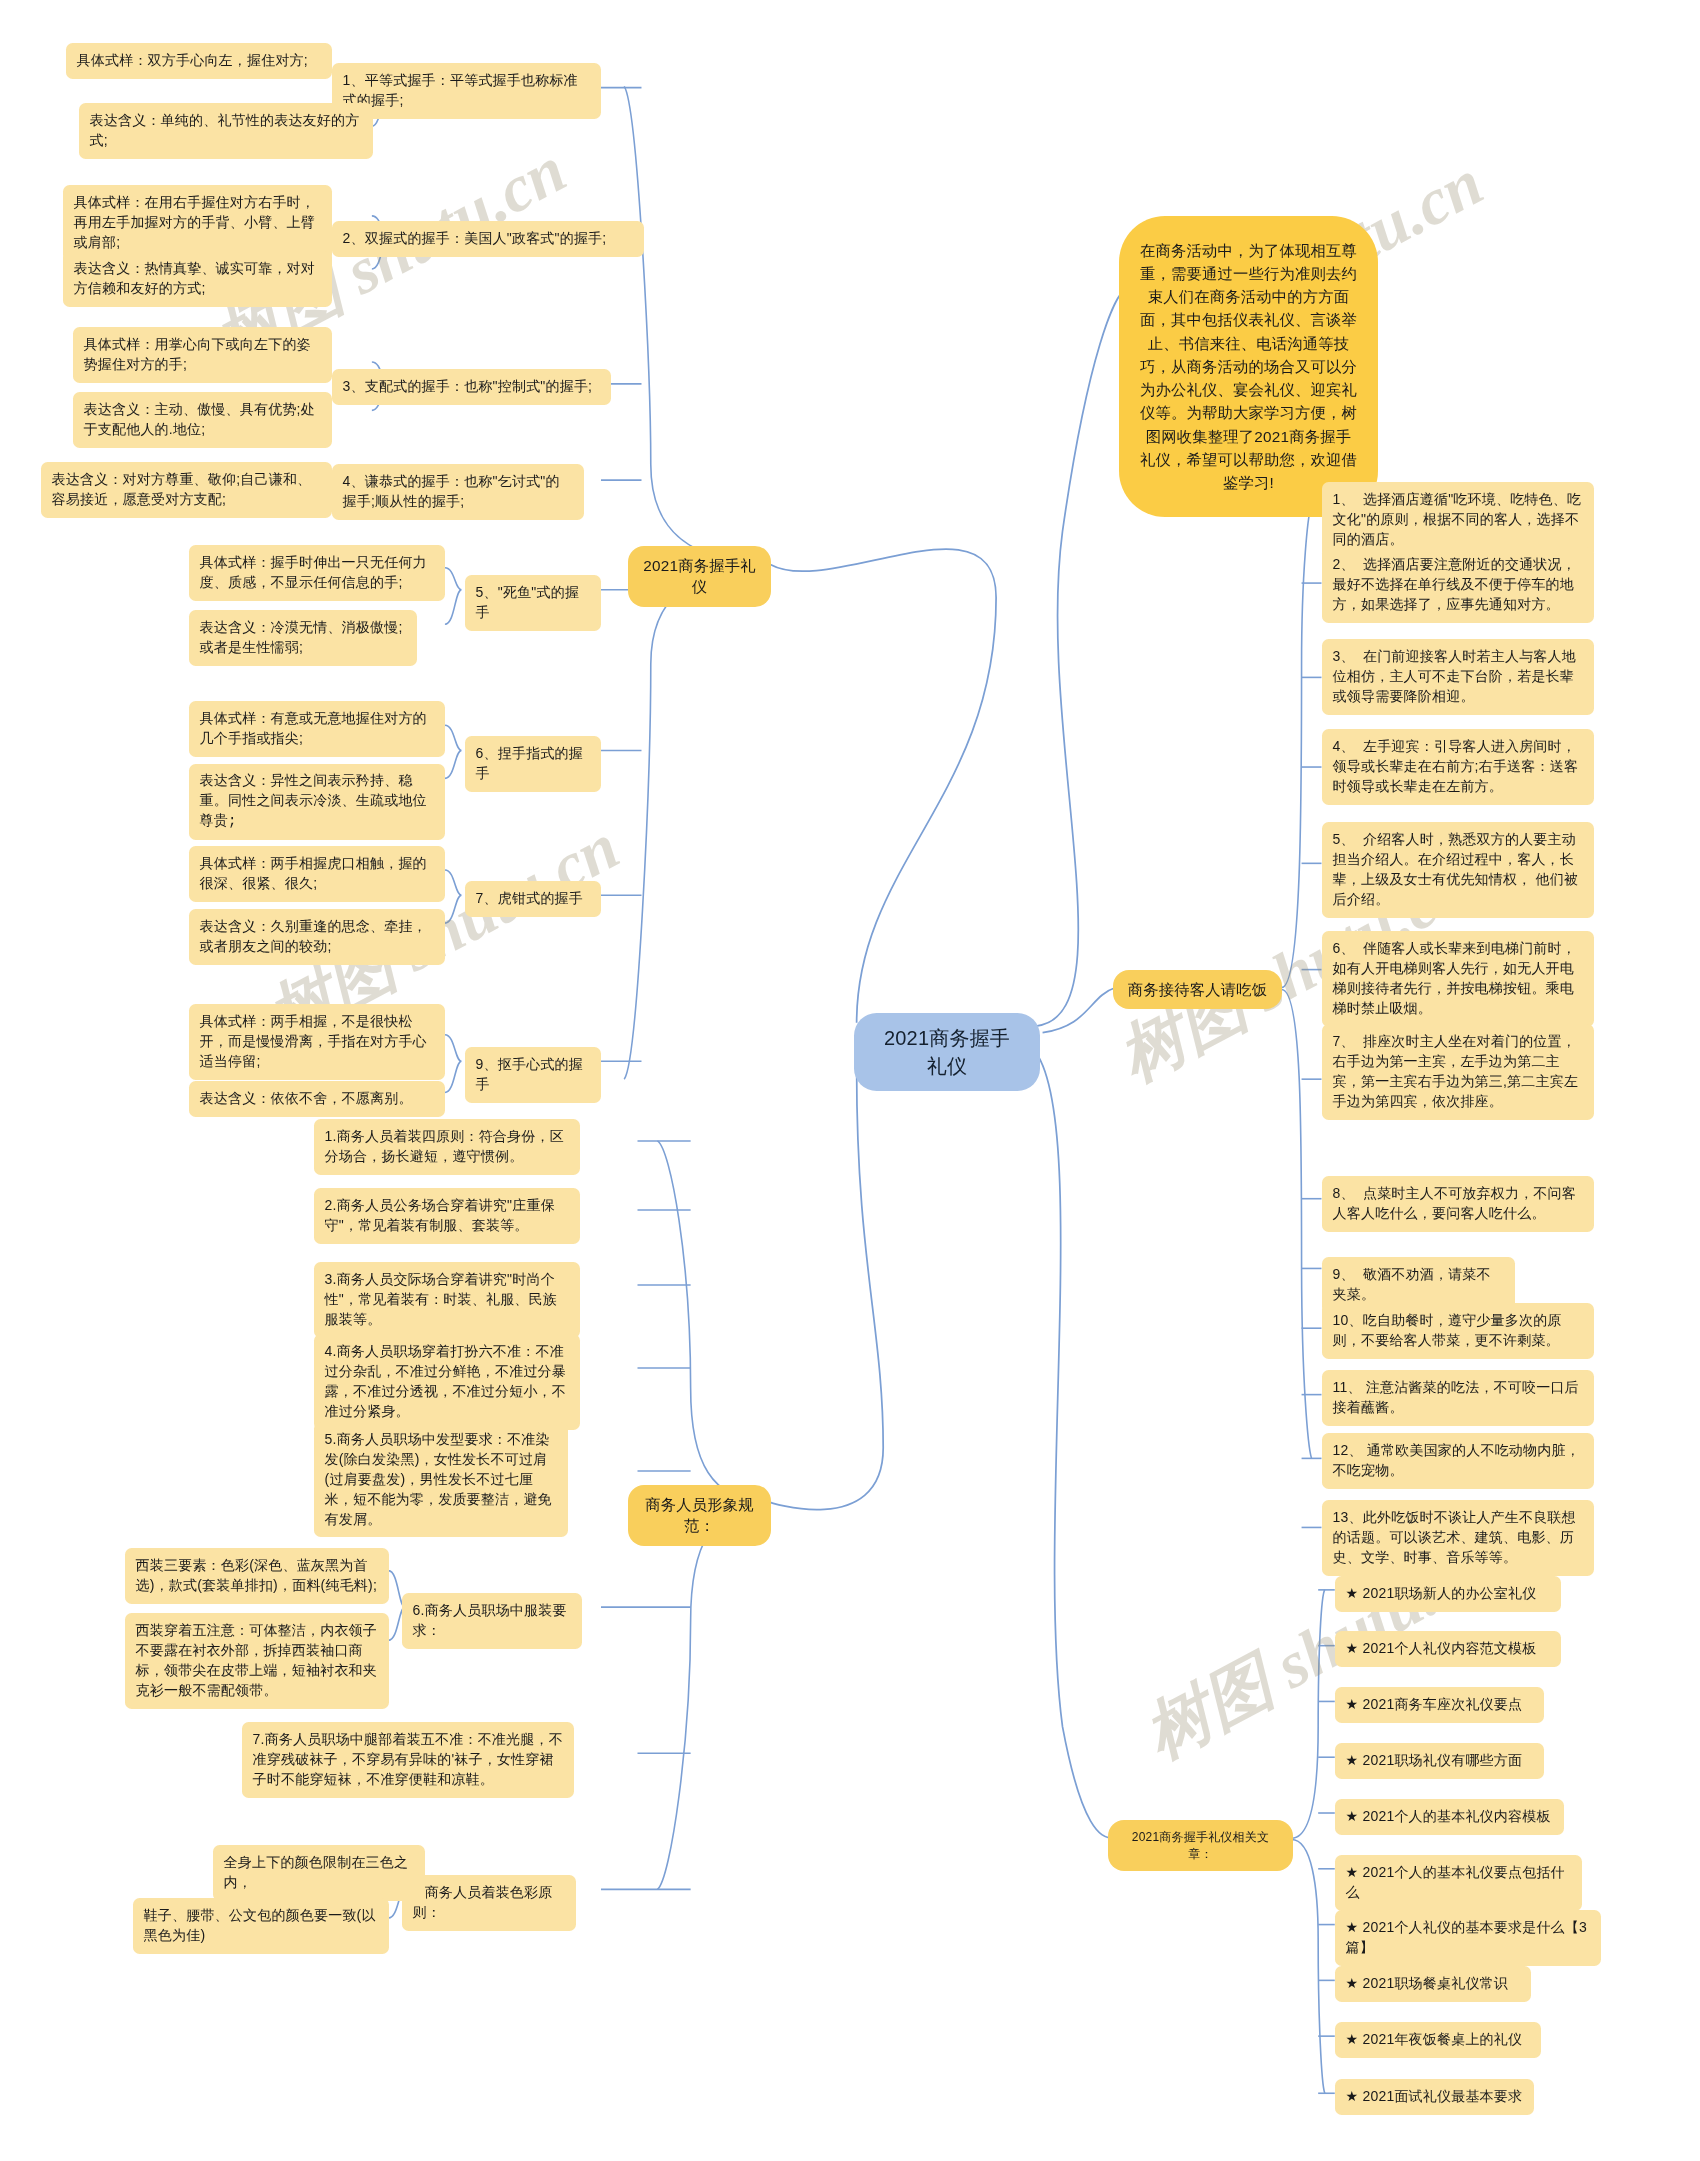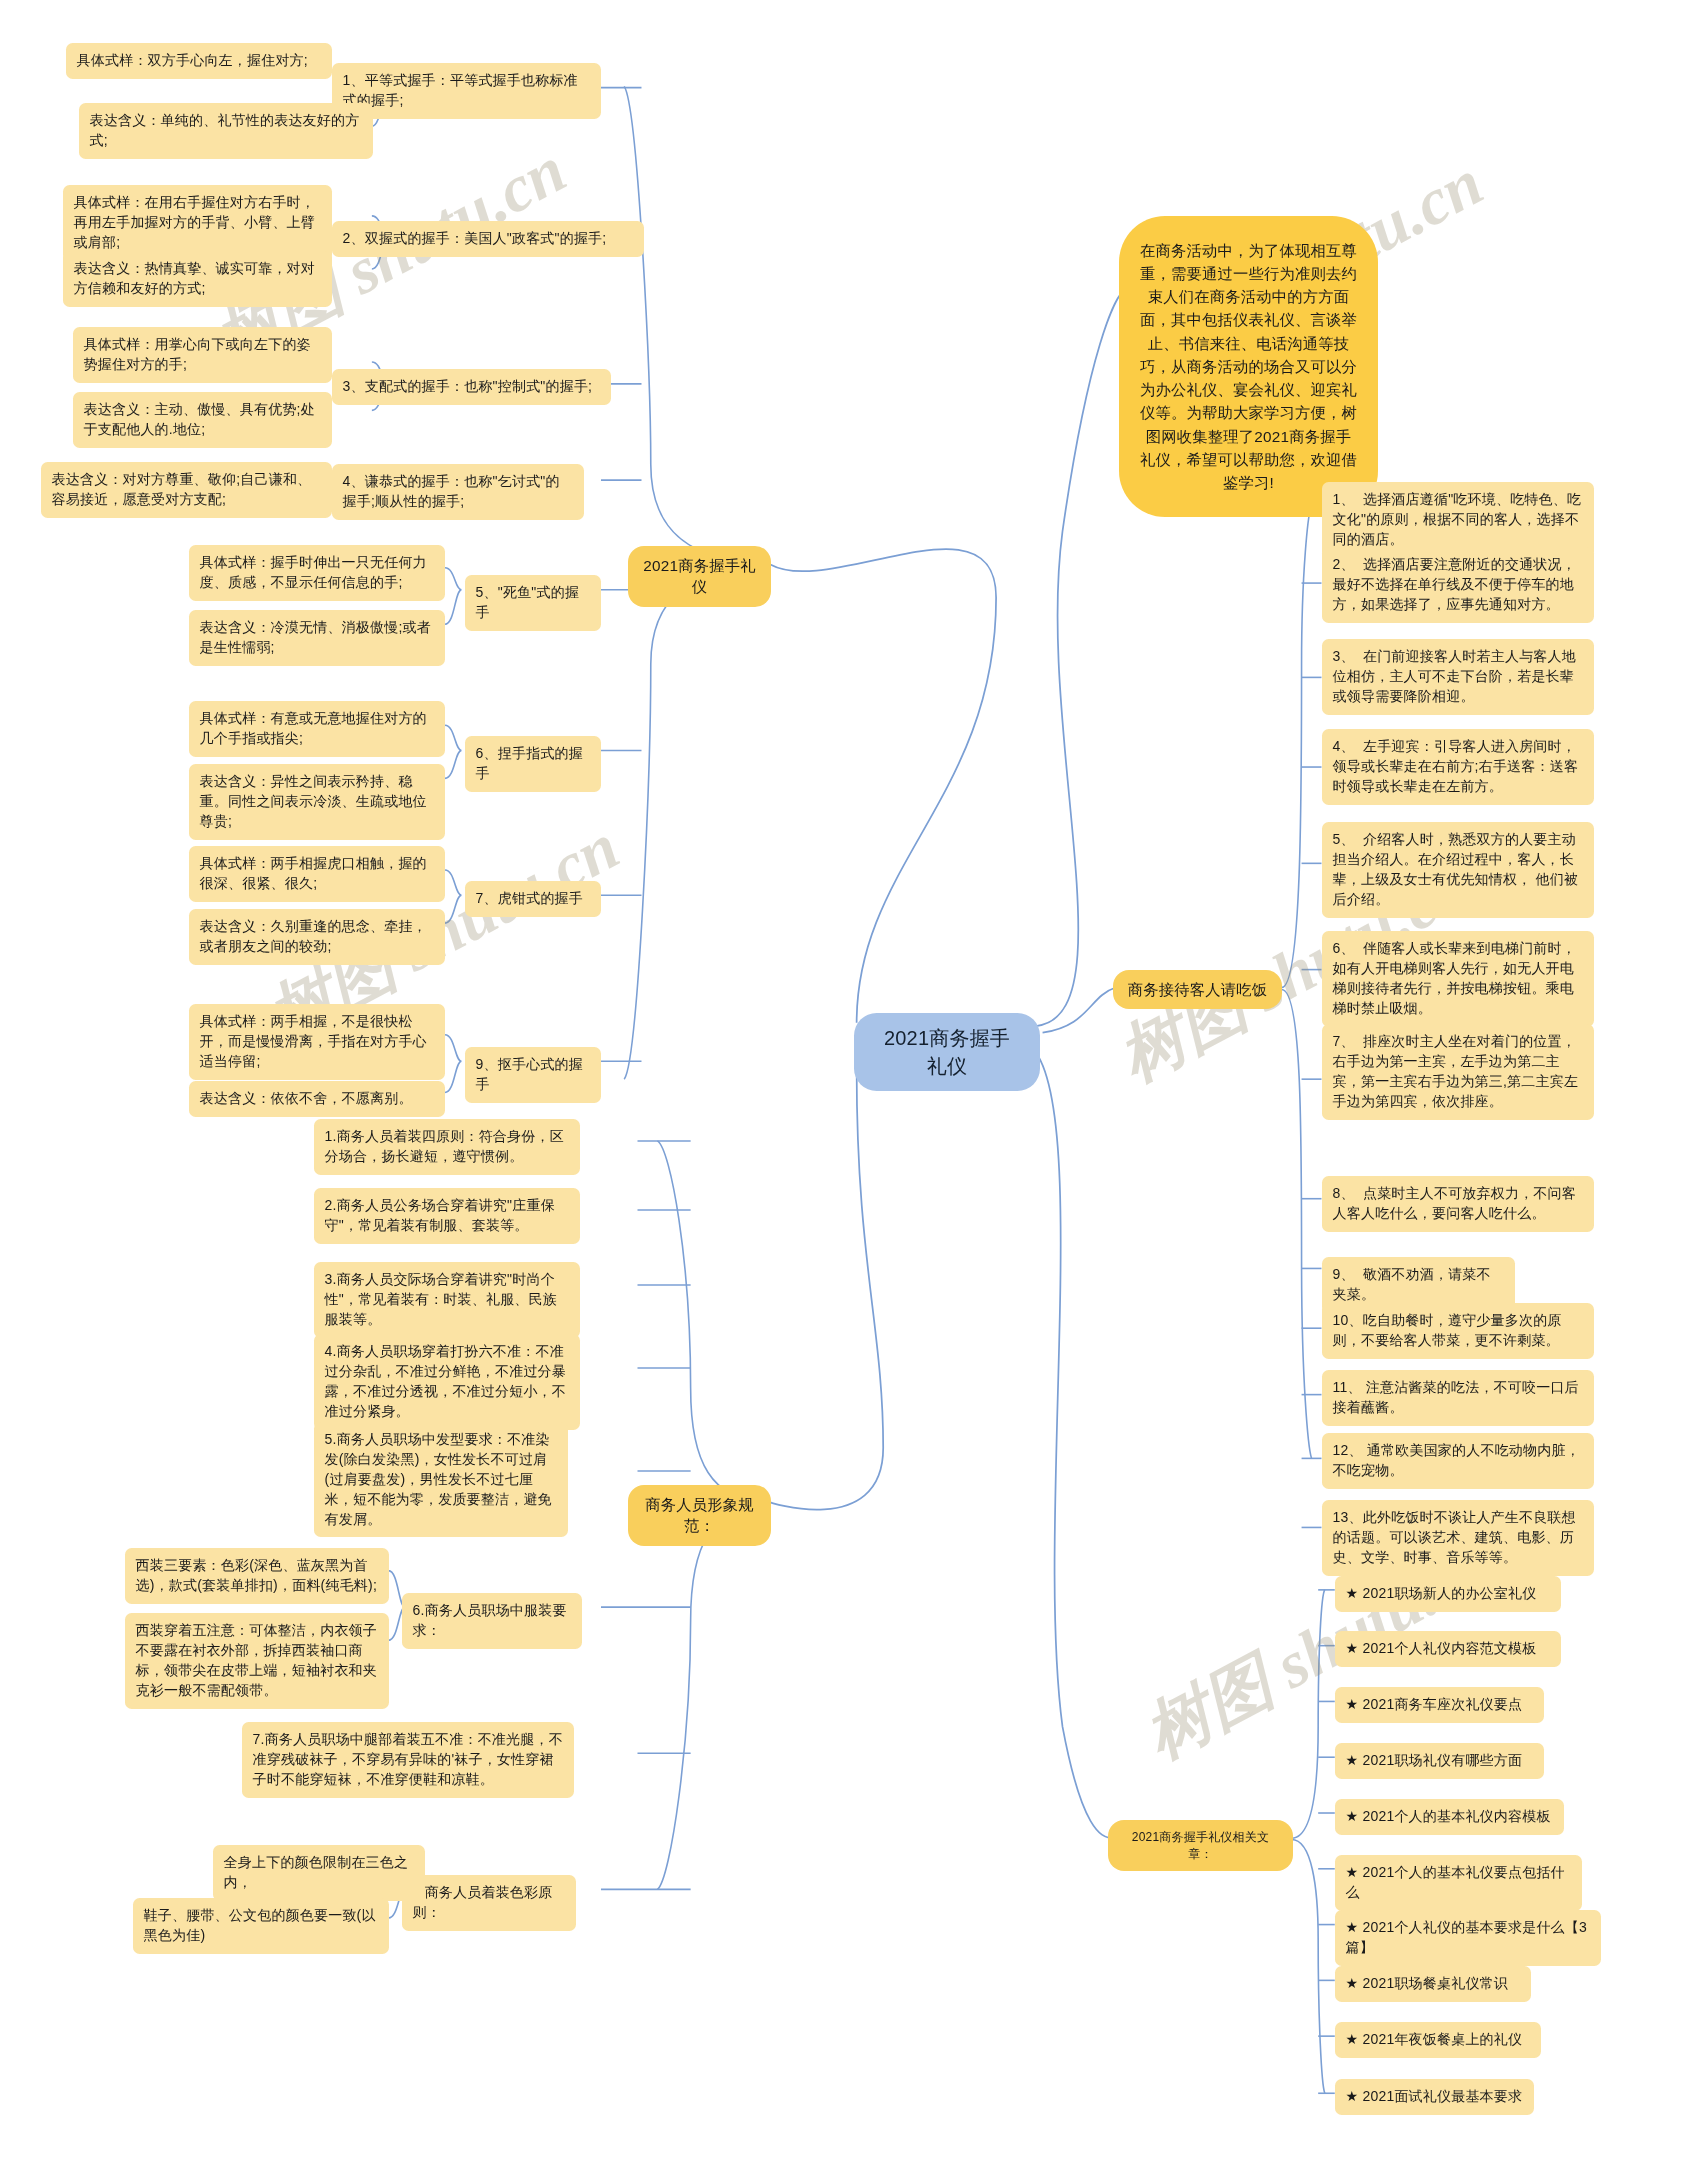--- a/index.html
+++ b/index.html
@@ -174,25 +174,25 @@
 
   <div class="node leaf" style="left:332px; top:369px; width:279px;">3、支配式的握手：也称"控制式"的握手;</div>
   <div class="node leaf" style="left:73px; top:327px; width:259px;">具体式样：用掌心向下或向左下的姿势握住对方的手;</div>
   <div class="node leaf" style="left:73px; top:392px; width:259px;">表达含义：主动、傲慢、具有优势;处于支配他人的.地位;</div>
 
   <div class="node leaf" style="left:332px; top:464px; width:252px;">4、谦恭式的握手：也称"乞讨式"的握手;顺从性的握手;</div>
   <div class="node leaf" style="left:41px; top:462px; width:291px;">表达含义：对对方尊重、敬仰;自己谦和、容易接近，愿意受对方支配;</div>
 
   <div class="node leaf" style="left:465px; top:575px; width:136px;">5、"死鱼"式的握手</div>
   <div class="node leaf" style="left:189px; top:545px; width:256px;">具体式样：握手时伸出一只无任何力度、质感，不显示任何信息的手;</div>
-  <div class="node leaf" style="left:189px; top:610px; width:256px;">表达含义：冷漠无情、消极傲慢;或者是生性懦弱;</div>
+  <div class="node leaf" style="left:189px; top:610px; width:228px;">表达含义：冷漠无情、消极傲慢;或者是生性懦弱;</div>
 
   <div class="node leaf" style="left:465px; top:736px; width:136px;">6、捏手指式的握手</div>
   <div class="node leaf" style="left:189px; top:701px; width:256px;">具体式样：有意或无意地握住对方的几个手指或指尖;</div>
-  <div class="node leaf" style="left:189px; top:764px; width:256px;">表达含义：异性之间表示矜持、稳重。同性之间表示冷淡、生疏或地位尊贵;</div>
+  <div class="node leaf" style="left:189px; top:764px; width:256px;font-family:Liberation Mono, monospace;">表达含义：异性之间表示矜持、稳重。同性之间表示冷淡、生疏或地位尊贵;</div>
 
   <div class="node leaf" style="left:465px; top:881px; width:136px;">7、虎钳式的握手</div>
   <div class="node leaf" style="left:189px; top:846px; width:256px;">具体式样：两手相握虎口相触，握的很深、很紧、很久;</div>
   <div class="node leaf" style="left:189px; top:909px; width:256px;">表达含义：久别重逢的思念、牵挂，或者朋友之间的较劲;</div>
 
   <div class="node leaf" style="left:465px; top:1047px; width:136px;">9、抠手心式的握手</div>
   <div class="node leaf" style="left:189px; top:1004px; width:256px;">具体式样：两手相握，不是很快松开，而是慢慢滑离，手指在对方手心适当停留;</div>
   <div class="node leaf" style="left:189px; top:1081px; width:256px;">表达含义：依依不舍，不愿离别。</div>
 
   <div class="node branch" style="left:628px; top:1485px; width:143px;">商务人员形象规范：</div>

